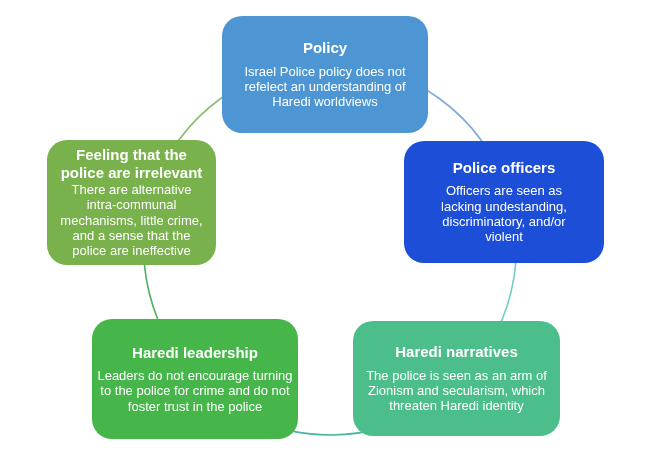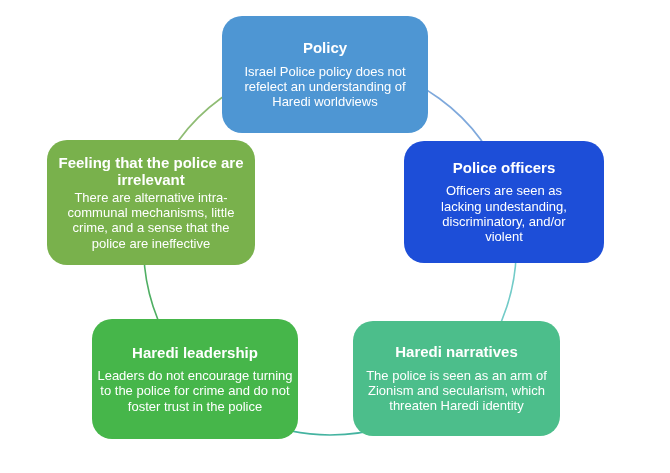--- a/index.html
+++ b/index.html
@@ -35,21 +35,21 @@
   .node .body {
     font-size: 13px;
     line-height: 1.18;
   }
   .node.tight .title { margin-bottom: 1px; }
 
   #node-policy        { left:222px; top:16px;  width:206px; height:117px; padding:6px 10px; }
   #node-officers      { left:404px; top:141px; width:200px; height:122px; padding:6px 22px; }
   #node-narratives    { left:353px; top:321px; width:207px; height:115px; padding:6px 12px; }
   #node-leadership    { left:92px;  top:319px; width:206px; height:120px; padding:6px 0; }
-  #node-irrelevant    { left:47px;  top:140px; width:208px; height:125px; padding:6px 10px; }
+  #node-irrelevant    { left:47px;  top:140px; width:169px; height:125px; padding:6px 10px; }
 </style>
 </head>
 <body>
 
 <div class="canvas">
 
   <svg class="cycle-ring" viewBox="0 0 670 473" xmlns="http://www.w3.org/2000/svg">
     <path d="M 330 63 A 186 186 0 0 1 506.9 191.5" fill="none" stroke-width="1.6" stroke="#7FA9DC"></path>
     <path d="M 506.9 191.5 A 186 186 0 0 1 439.3 399.5" fill="none" stroke-width="1.6" stroke="#72CBC8"></path>
     <path d="M 439.3 399.5 A 186 186 0 0 1 220.7 399.5" fill="none" stroke-width="1.6" stroke="#44B3A0"></path>

